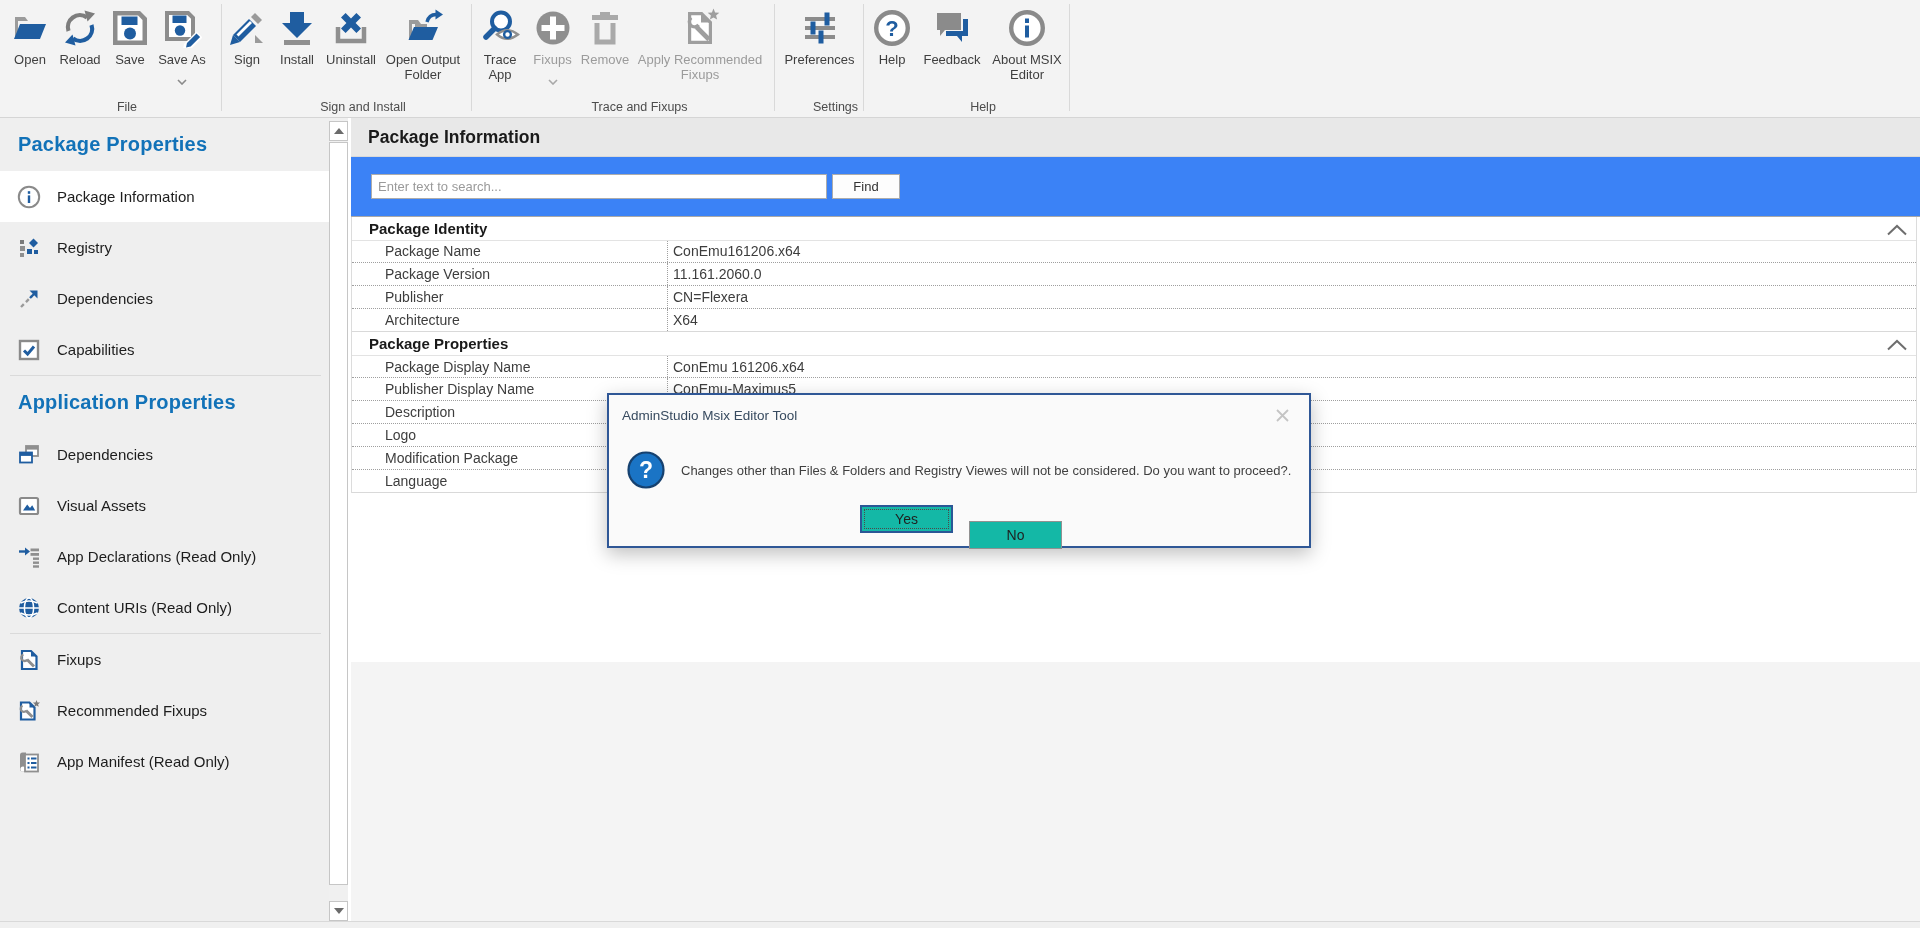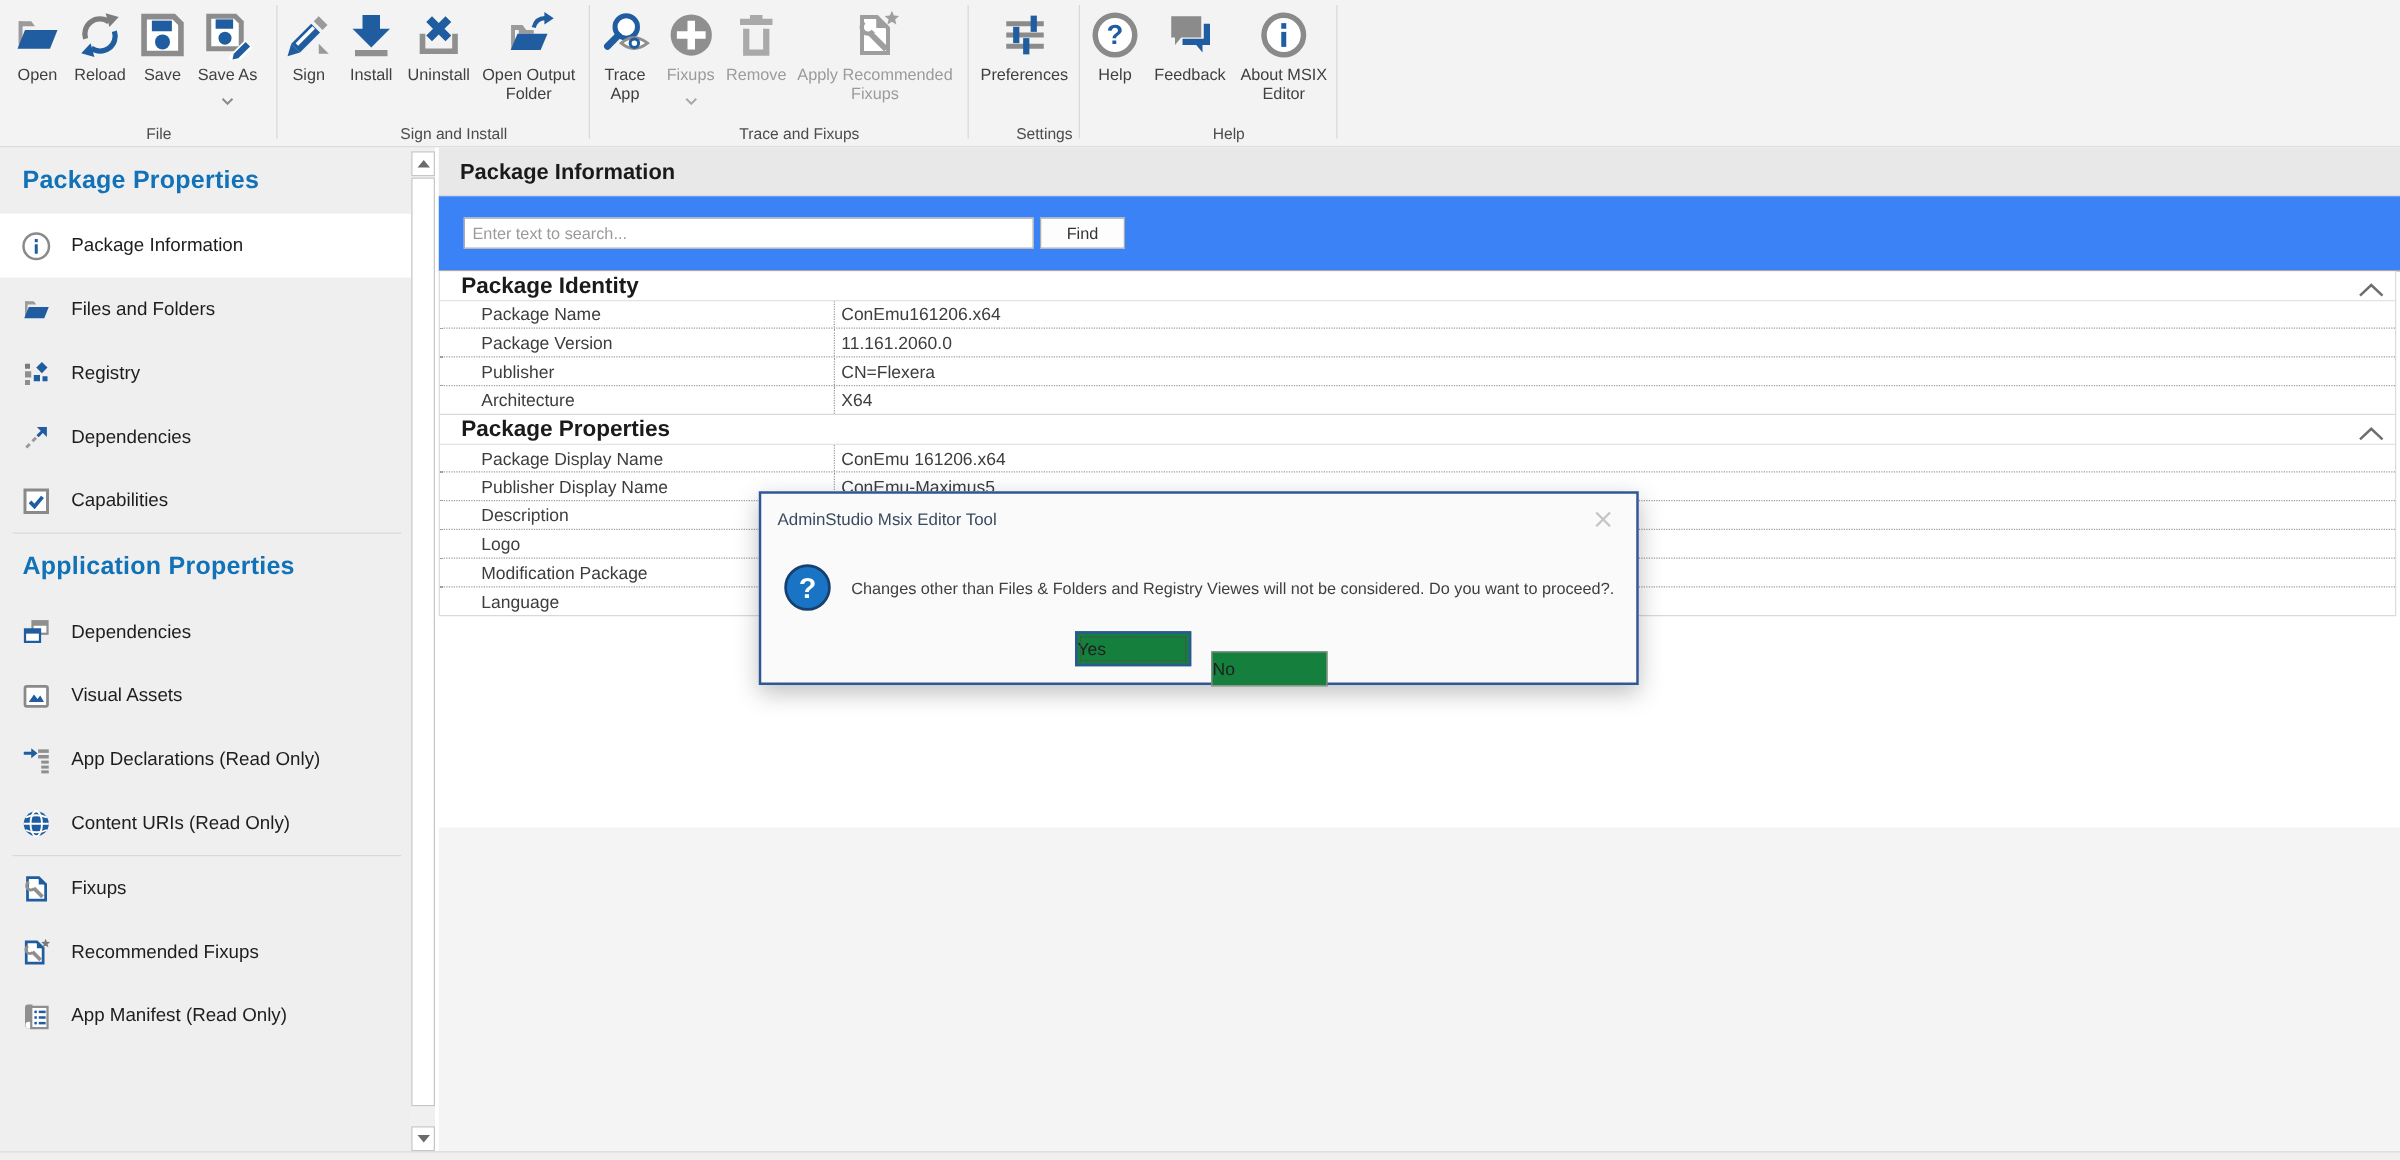--- a/index.html
+++ b/index.html
@@ -55,43 +55,43 @@
                    font-family:"Liberation Sans", sans-serif; }
   .m-searchinput::placeholder { color:#9a9a9a; opacity:1; }
   .m-findbtn { position:absolute; left:481px; top:17px; width:68px; height:25px; background:#fdfdfd;
                border:1px solid #acacac; font-size:13px; color:#333; display:flex; align-items:center;
                justify-content:center; cursor:pointer; }
   .m-lowergray { position:absolute; left:3px; top:544px; right:0; bottom:0; background:#f4f4f4; }
 
   .tbl { position:absolute; left:3px; top:99px; width:1566px; border-left:1px solid #dcdcdc;
          border-right:1px solid #dcdcdc; background:#fff; }
   .sec-h { position:relative; height:23.5px; display:flex; align-items:center; padding-left:17px;
-           font-size:18px; font-weight:bold; color:#1a1a1a; border-bottom:1px solid #e3e3e3; }
+           font-size:15px; font-weight:bold; color:#1a1a1a; border-bottom:1px solid #e3e3e3; }
   .sec-h .chev { position:absolute; right:8px; top:5px; }
   .trow { display:flex; height:22.9px; font-size:14px; color:#3d3d3d; }
   .trow .tlbl { width:315px; flex:0 0 315px; padding-left:33px; display:flex; align-items:center; }
   .trow .tval { flex:1; border-left:1px dotted #9f9f9f; padding-left:5px; display:flex; align-items:center; }
   .trow { border-bottom:1px dotted #9f9f9f; }
   .trow.lastrow { border-bottom:1px solid #d9d9d9; }
 
   
   .bottom-strip { position:absolute; left:0; top:921px; width:1920px; height:7px; background:#f0f0f0;
                   border-top:1px solid #d9d9d9; }
 
   
   .dialog { position:absolute; left:607px; top:393px; width:704px; height:155px; background:#fafafa;
             border:2px solid #2f5796; box-shadow:0 6px 18px rgba(0,0,0,0.25); }
   .dlg-title { position:absolute; left:13px; top:13px; font-size:13.5px; color:#374a5f; }
   .dlg-close { position:absolute; left:663px; top:10px; width:20px; height:20px; display:flex;
                align-items:center; justify-content:center; cursor:pointer; }
   .dlg-icon { position:absolute; left:18px; top:56px; width:38px; height:38px; }
   .dlg-msg { position:absolute; left:72px; top:58px; height:34px; display:flex; align-items:center;
              font-size:13px; color:#3f3f3f; white-space:nowrap; }
-  .dlg-btn { position:absolute; top:110px; width:93px; height:28px; background:#15803d; font-size:14px;
-             color:#1f1f1f; display:flex; align-items:center; cursor:pointer; }
+  .dlg-btn { position:absolute; top:110px; width:93px; height:28px; background:#14b8a6; font-size:14px;
+             color:#1f1f1f; display:flex; align-items:center; justify-content:center; cursor:pointer; }
   .dlg-yes { left:251px; border:2px solid #2b5796; outline:1px dotted #4a4a4a; outline-offset:-5px; }
   .dlg-no  { left:360px; border:1px solid #919191;margin-top:16px; }
 </style>
 </head>
 <body>
 
 <div id="app">
 
   <div class="ribbon">
 
@@ -320,30 +320,20 @@
       <span class="sicon">
         <svg width="24" height="24" viewBox="0 0 24 24">
           <circle cx="12" cy="12" r="10.2" fill="none" stroke="#8a8a8a" stroke-width="2"></circle>
           <rect x="10.8" y="6.2" width="2.4" height="2.6" fill="#1f5da0"></rect>
           <rect x="10.8" y="10.4" width="2.4" height="7.6" fill="#1f5da0"></rect>
         </svg>
       </span>
       <span class="slabel">Package Information</span>
     </div>
 
-    <div class="sb-item">
-      <span class="sicon">
-        <svg width="24" height="24" viewBox="0 0 24 24">
-          <path fill="#9b9b9b" d="M3 5 h7 l2 2.6 h-7 l-2 9 z"></path>
-          <path fill="#9b9b9b" d="M3 5 h2 v13 h-2 z"></path>
-          <path fill="#1f5da0" d="M6 9.5 h16 l-3.6 9 h-16 z"></path>
-        </svg>
-      </span>
-      <span class="slabel">Files and Folders</span>
-    </div>
 
     <div class="sb-item">
       <span class="sicon">
         <svg width="24" height="24" viewBox="0 0 24 24">
           <rect x="3" y="4" width="4" height="4" fill="#7a7a7a"></rect>
           <rect x="3" y="10" width="5" height="5" fill="#8f8f8f"></rect>
           <rect x="3" y="17" width="4" height="4" fill="#8f8f8f"></rect>
           <path fill="#1f5da0" d="M16.5 2.5 l4.5 4.5 -4.5 4.5 -4.5 -4.5 z"></path>
           <rect x="10" y="13" width="5" height="5" fill="#1f5da0"></rect>
           <rect x="17" y="14" width="4" height="4" fill="#1f5da0"></rect>

